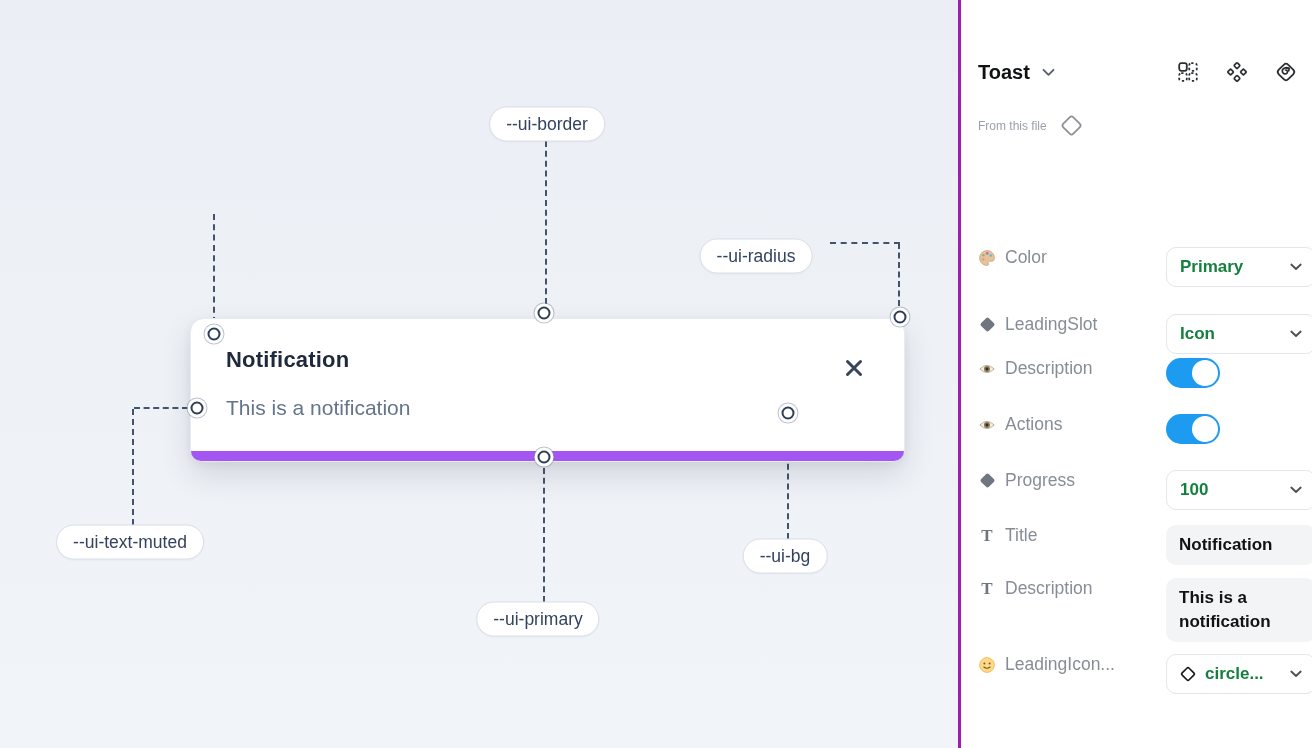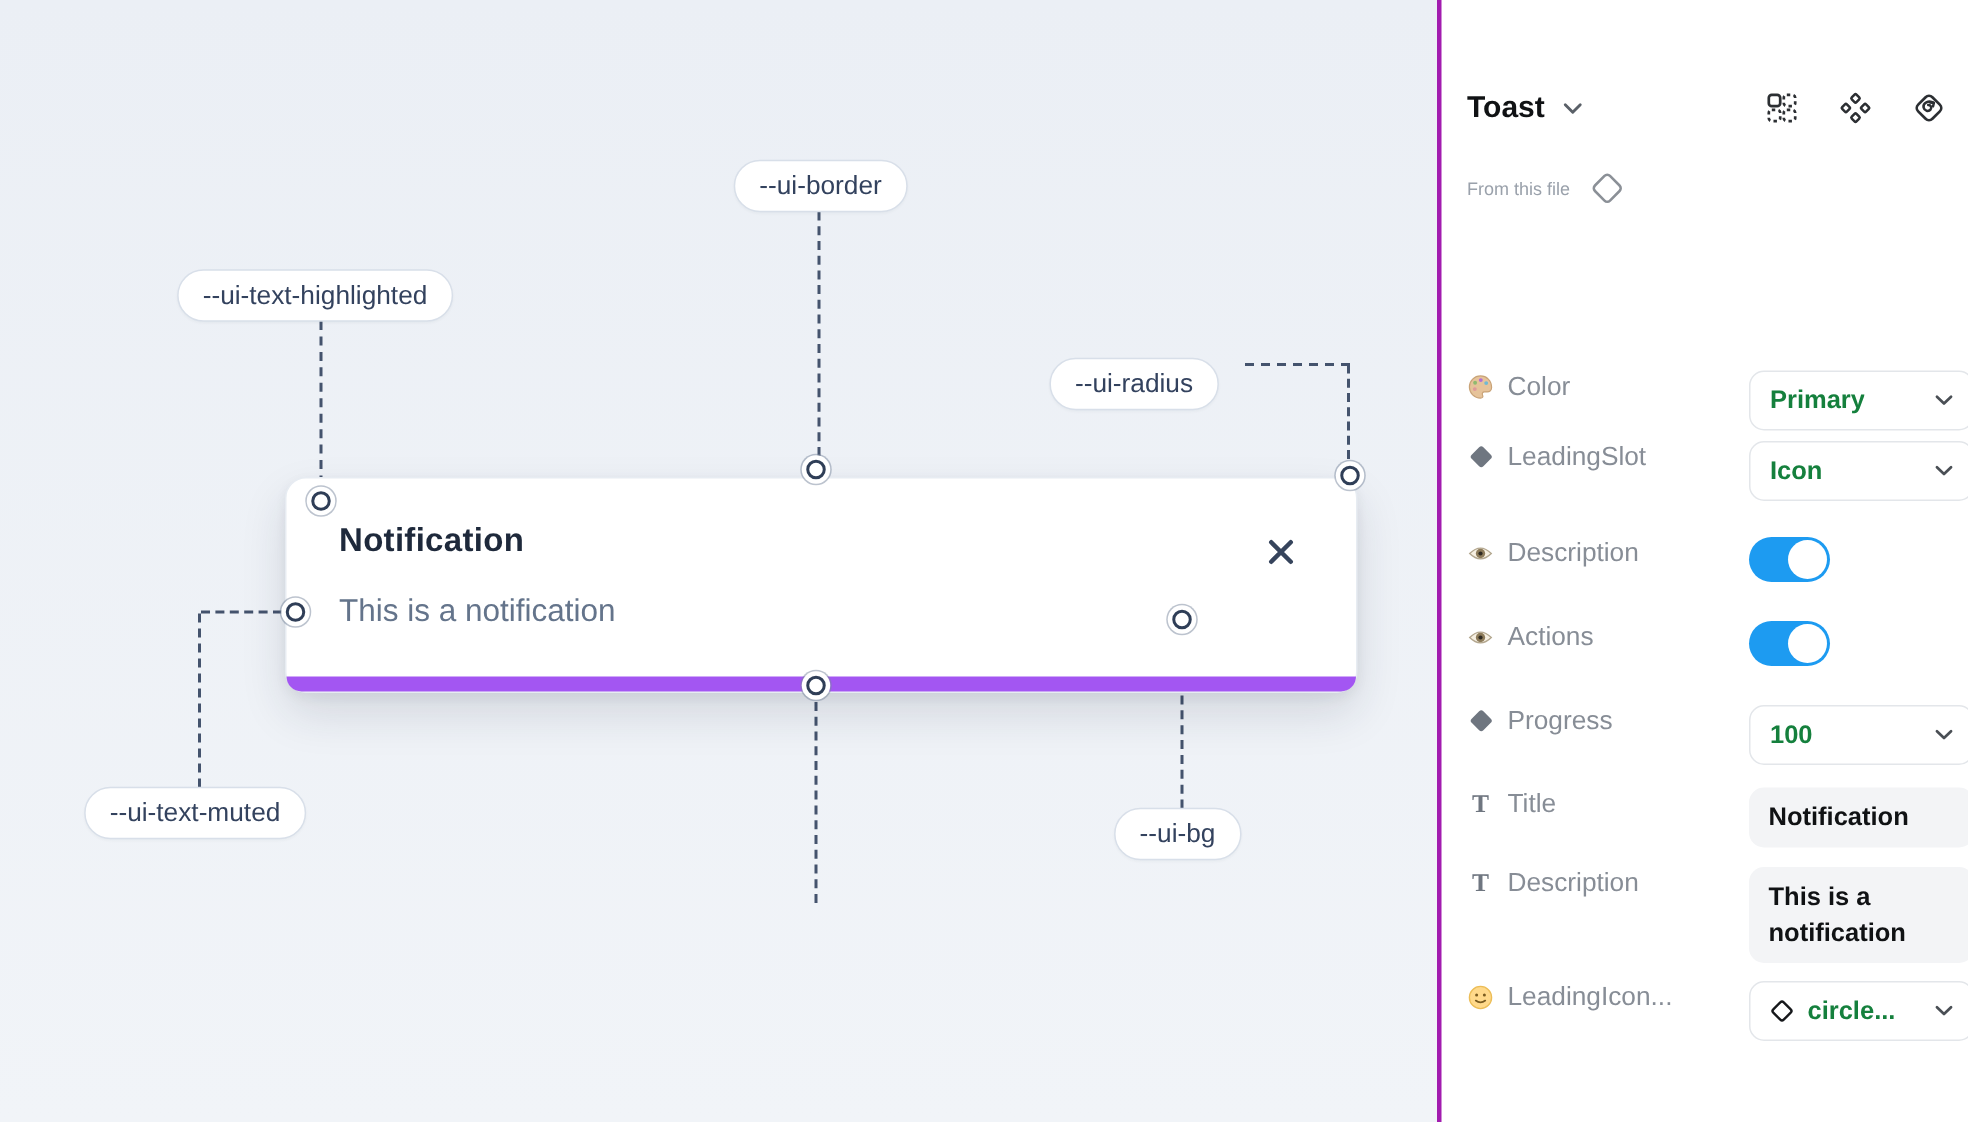--- a/index.html
+++ b/index.html
@@ -106,23 +106,23 @@
   </div>
 
   <div class="node" style="left:214px; top:334px;"></div>
   <div class="node" style="left:544px; top:313px;"></div>
   <div class="node" style="left:900px; top:317px;"></div>
   <div class="node" style="left:197px; top:408px;"></div>
   <div class="node" style="left:544px; top:457px;"></div>
   <div class="node" style="left:788px; top:413px;"></div>
 
   <div class="pill" style="left:547px; top:124px;">--ui-border</div>
-  <div class="pill" style="left:210px; top:197px;">--ui-text-highlighted</div>
   <div class="pill" style="left:756px; top:243px;margin-top:13px;">--ui-radius</div>
   <div class="pill" style="left:130px; top:542px;">--ui-text-muted</div>
+  <div class="pill" style="left:538px; top:619px;">--ui-primary</div>
   <div class="pill" style="left:785px; top:556px;">--ui-bg</div>
 </div>
 
 <div class="panel">
 
   <div class="panel-header">
     <span class="panel-title">Toast</span>
     <span class="panel-title-chevron">
       <svg width="13" height="9" viewBox="0 0 13 9">
           <path d="M1.5 1.8 L6.5 6.8 L11.5 1.8" fill="none" stroke="#5a6068" stroke-width="1.9" stroke-linecap="round" stroke-linejoin="round"></path>
@@ -181,21 +181,21 @@
         <span class="dval">Primary</span>
         <span class="chev">
             <svg width="12" height="8" viewBox="0 0 12 8">
               <path d="M1.3 1.5 L6 6 L10.7 1.5" fill="none" stroke="#4a4f55" stroke-width="1.8" stroke-linecap="round" stroke-linejoin="round"></path>
             </svg>
           </span>
       </span>
     </span>
   </div>
 
-  <div class="prow" style="top:294px;">
+  <div class="prow" style="top:314px;">
     <span class="plabel">
       <span class="picon">
           <span class="diamond-glyph"></span>
         </span>
       <span>LeadingSlot</span>
     </span>
     <span class="pcontrol">
       <span class="dropdown">
         <span class="dval">Icon</span>
         <span class="chev">

